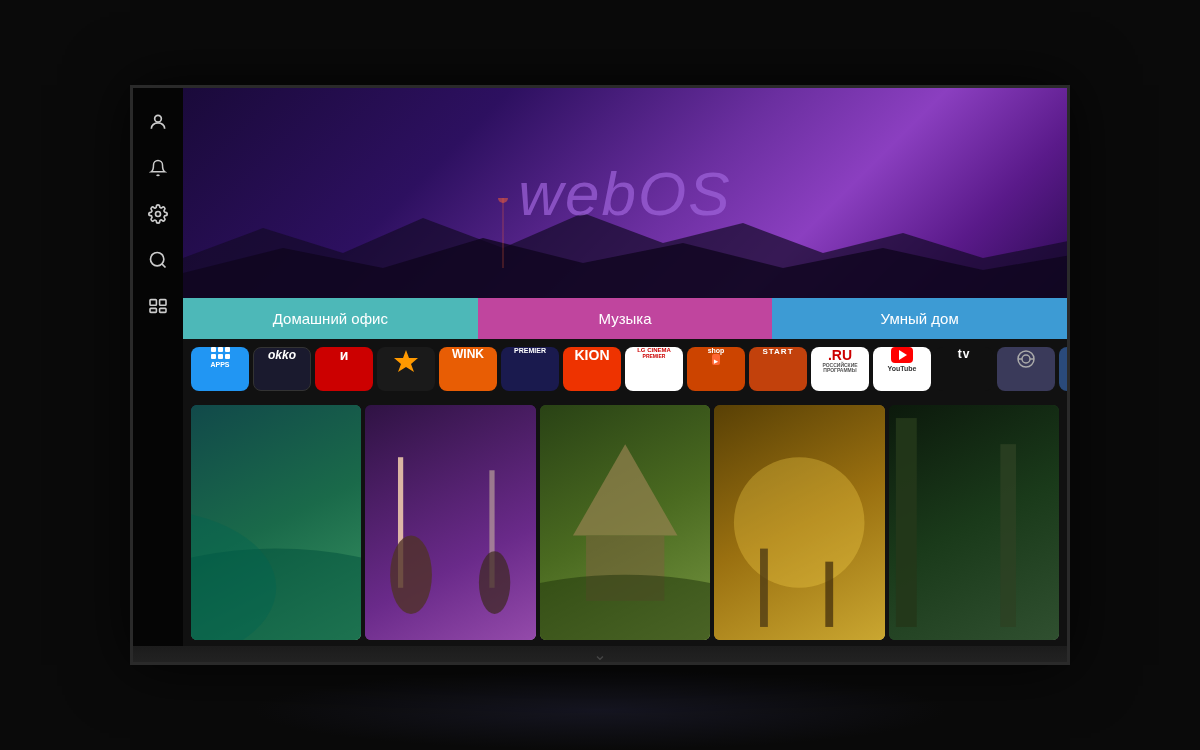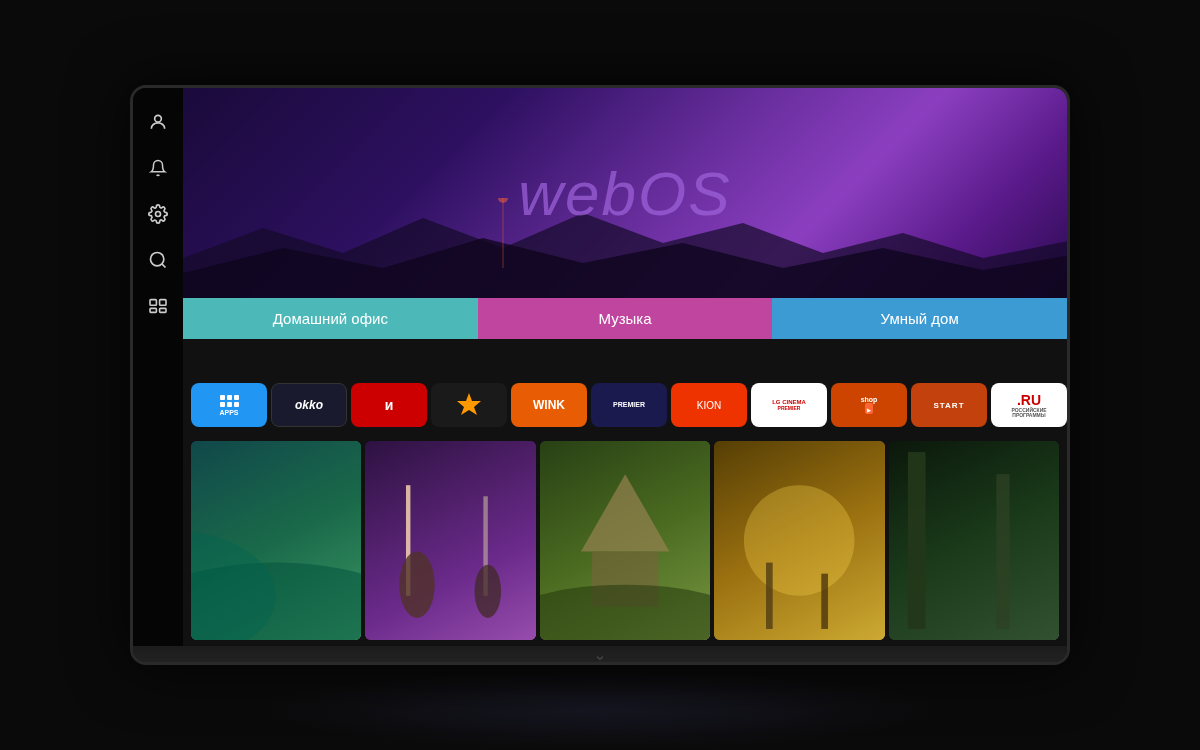--- a/index.html
+++ b/index.html
@@ -11,21 +11,21 @@
       align-items: center;
       justify-content: center;
       overflow: hidden;
       font-family: 'Arial', sans-serif;
     }
 
     .tv-frame {
       width: 940px;
       height: 580px;
       background: #1a1a1a;
-      border-radius: 16px;
+      border-radius: 0;
       border: 3px solid #2a2a2a;
       box-shadow: 0 0 60px rgba(0,0,0,0.8), inset 0 0 0 2px #111;
       position: relative;
       display: flex;
       flex-direction: column;
       overflow: hidden;
     }
 
     .tv-screen {
       flex: 1;
@@ -122,34 +122,32 @@
       display: flex;
       flex-direction: row;
       gap: 4px;
       padding: 8px 8px;
       background: #111;
       flex-shrink: 0;
       align-items: center;
     }
 
     .app-icon {
-      width: 76px;
+      width: 58px;
       height: 44px;
       border-radius: 8px;
       display: flex;
-      align-items: center;
       justify-content: center;
       font-size: 10px;
       font-weight: bold;
       color: #fff;
       cursor: pointer;
       flex-shrink: 0;
       overflow: hidden;
       position: relative;
-      margin-top: 36px;
     }
 
     
     .thumbnails-row {
       display: flex;
       flex-direction: row;
       gap: 4px;
       padding: 6px 8px 6px 8px;
       background: #111;
       flex: 1;
@@ -340,21 +338,21 @@
 
         <div class="app-icon app-wink">
           <span style="font-size:12px;font-weight:bold;color:#fff;">WINK</span>
         </div>
 
         <div class="app-icon app-premier">
           <span style="font-size:7px;font-weight:bold;color:#fff;text-align:center;line-height:1.2;">PREMIER</span>
         </div>
 
         <div class="app-icon app-kion">
-          <span style="font-size:10px;font-weight:normal;color:#fff;">KION</span>
+          <span style="font-size:14px;font-weight:bold;color:#fff;">KION</span>
         </div>
 
         <div class="app-icon" style="background:#fff;">
           <div style="display:flex;flex-direction:column;align-items:center;">
             <span style="font-size:6px;font-weight:bold;color:#cc0000;line-height:1.1;">LG CINEMA</span>
             <span style="font-size:5px;color:#cc0000;line-height:1.1;">PREMIER</span>
           </div>
         </div>
 
         <div class="app-icon app-shop" style="background:#cc4400;">

